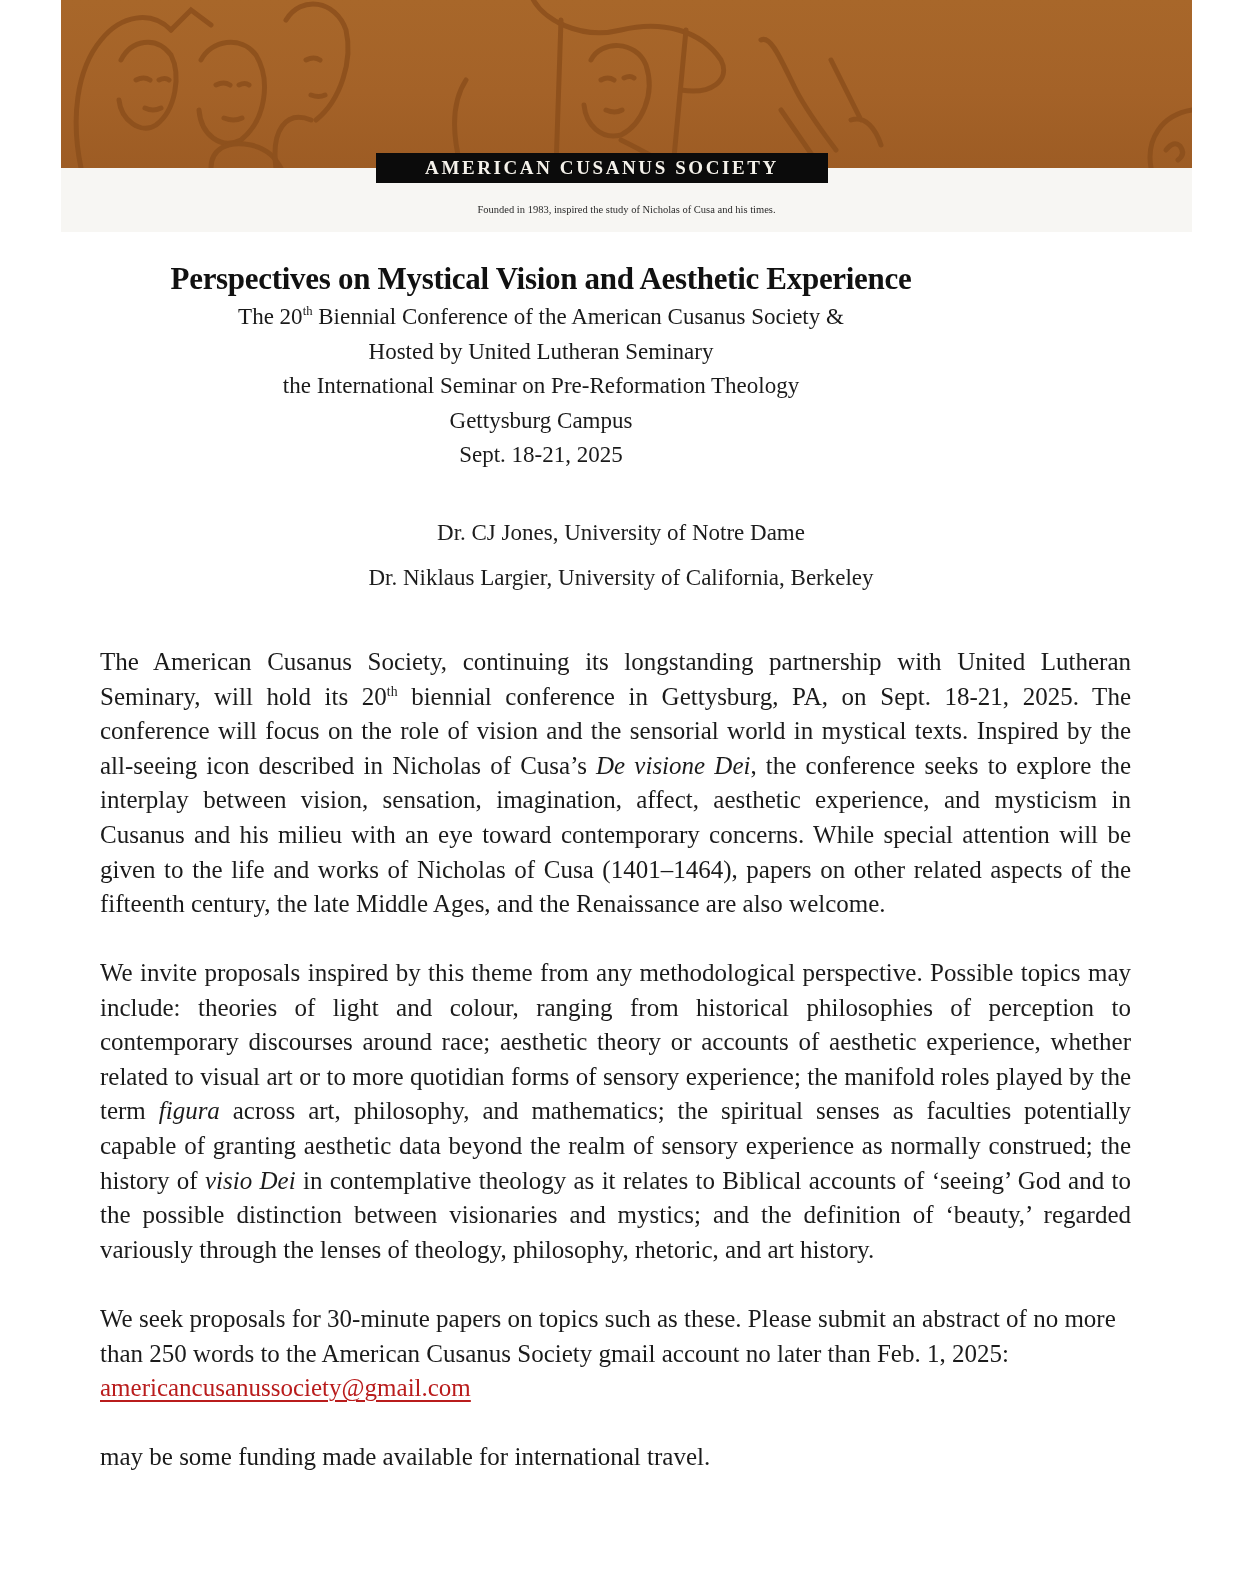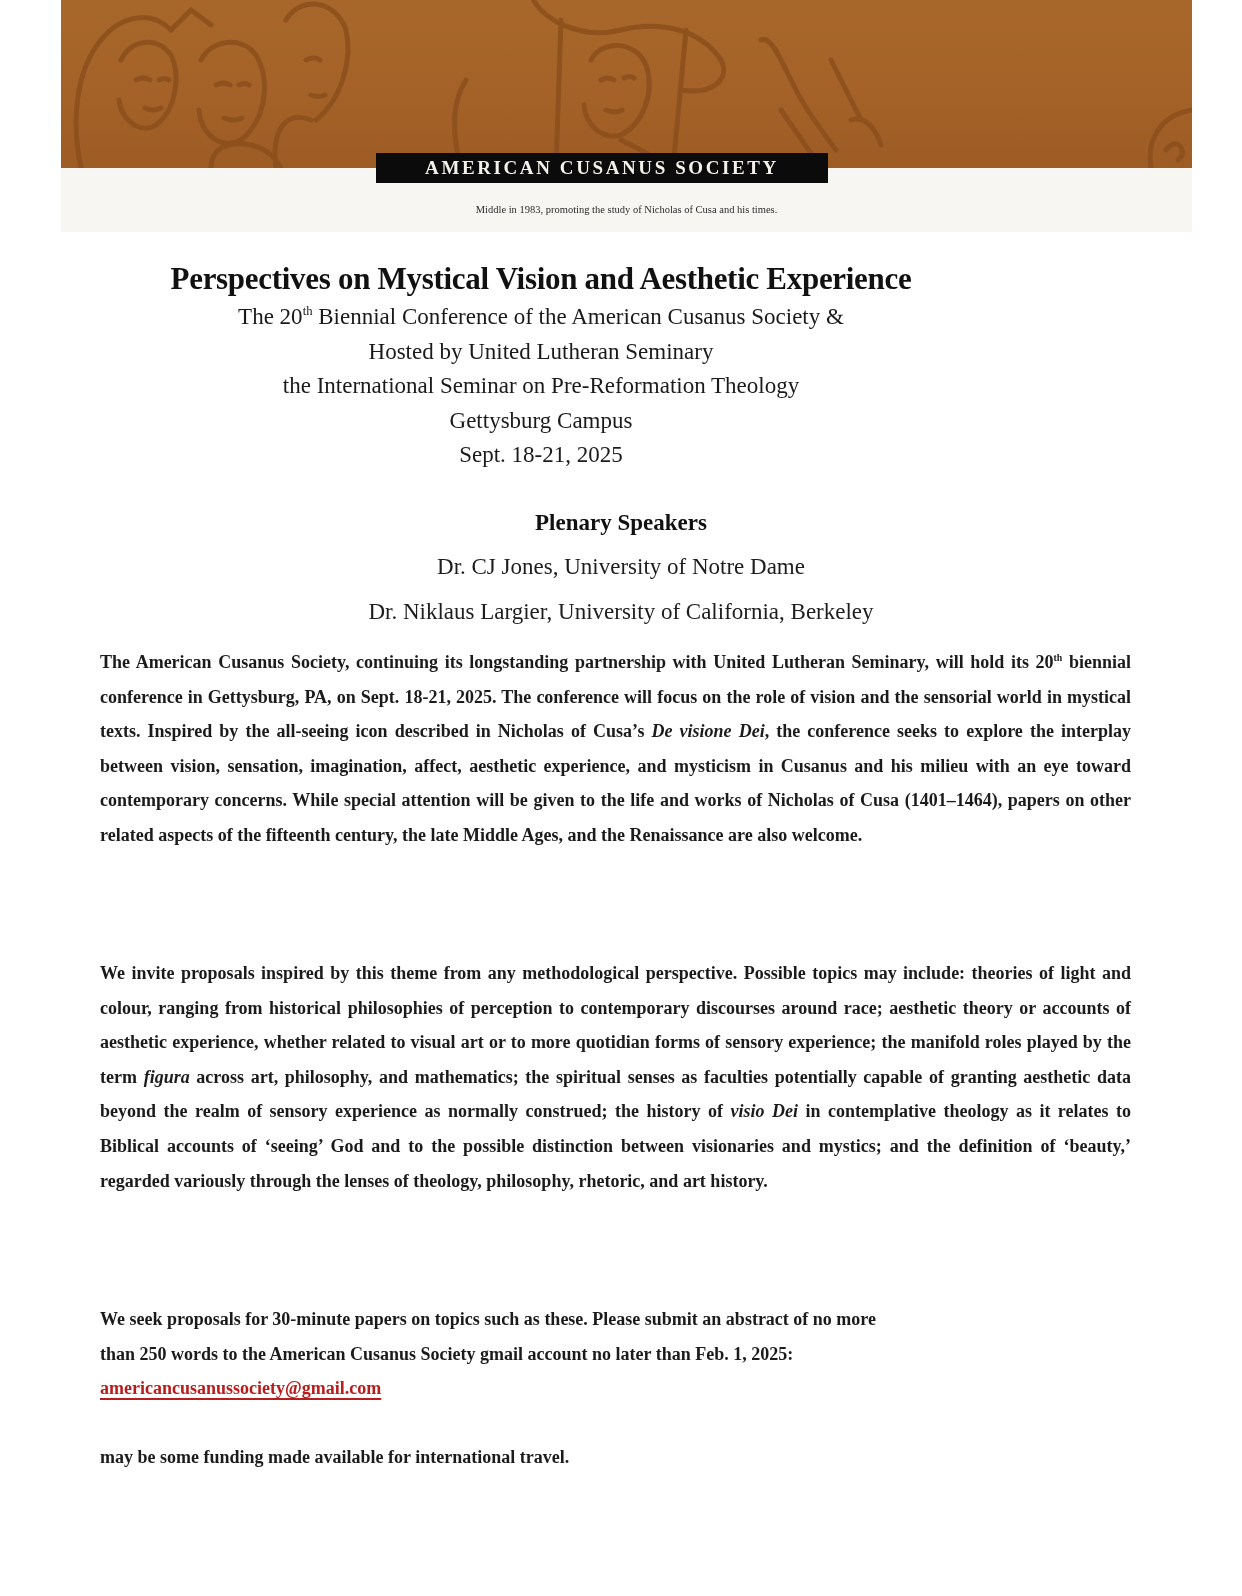--- a/index.html
+++ b/index.html
@@ -23,21 +23,21 @@
   .title { font-size: 31px; font-weight: bold; color: #111; margin: 0; line-height: 42px;
            letter-spacing: -0.3px; }
   .sub { font-size: 23px; line-height: 34.5px; color: #1a1a1a; margin: 0; }
   sup { font-size: 0.55em; vertical-align: super; line-height: 0; }
 
   .plenary { position: absolute; left: 0; width: 1242px; top: 506px; text-align: center; }
   .plenary h2 { font-size: 23px; font-weight: bold; margin: 0; line-height: 34px; color: #111; }
   .plenary p { font-size: 23px; margin: 10px; line-height: 34.5px; }
 
   .body { position: absolute; left: 100px; width: 1031px; }
-  .body p { margin: 0; font-size: 18px; line-height: 34.6px; text-align: justify; color: #1b1b1b; font-weight: bold; }
+  .body p { margin: 0; font-size: 25px; line-height: 34.6px; text-align: justify; color: #1b1b1b; }
   .p1 { top: 645px; }
   .p2 { top: 956px; }
   .p3 { top: 1302px; }
   .p3 p { text-align: left; }
   .p4 { top: 1440px; }
   .p4 p { text-align: left; }
   .email { color: #b91c1c; text-decoration: underline; text-decoration-thickness: 2px;
            text-underline-offset: 4px; }
 </style>
 </head>
@@ -66,33 +66,32 @@
       <path d="M700 40 C710 35 720 60 735 90 C745 110 760 130 775 150"></path>
       <path d="M770 60 L800 120 M790 120 C805 115 815 130 820 145"></path>
       <path d="M720 110 L760 168"></path>
       <path d="M1090 168 C1085 140 1100 115 1131 110"></path>
       <path d="M1105 150 q8 -10 14 -4 q6 8 -2 14"></path>
     </g>
   </svg>
 </div>
 <div class="banner-strip"></div>
 <div class="society-badge">AMERICAN CUSANUS SOCIETY</div>
-<div class="tagline">Middle in 1983, promoting the study of Nicholas of Cusa and his times.</div>
+<div class="tagline">Founded in 1983, inspired the study of Nicholas of Cusa and his times.</div>
 
 <div class="title-block">
   <h1 class="title">Perspectives on Mystical Vision and Aesthetic Experience</h1>
   <p class="sub"><span>The 20</span><sup>th</sup><span> Biennial Conference of the American Cusanus Society &amp;</span></p>
   <p class="sub">Hosted by United Lutheran Seminary</p>
   <p class="sub">the International Seminar on Pre-Reformation Theology</p>
   <p class="sub">Gettysburg Campus</p>
   <p class="sub">Sept. 18-21, 2025</p>
 </div>
 
 <div class="plenary">
-  <h2>Plenary Speakers</h2>
   <p>Dr. CJ Jones, University of Notre Dame</p>
   <p>Dr. Niklaus Largier, University of California, Berkeley</p>
 </div>
 
 <div class="body p1">
   <p><span>The American Cusanus Society, continuing its longstanding partnership with United Lutheran Seminary, will hold its 20</span><sup>th</sup><span> biennial conference in Gettysburg, PA, on Sept. 18-21, 2025. The conference will focus on the role of vision and the sensorial world in mystical texts. Inspired by the all-seeing icon described in Nicholas of Cusa’s </span><em>De visione Dei</em><span>, the conference seeks to explore the interplay between vision, sensation, imagination, affect, aesthetic experience, and mysticism in Cusanus and his milieu with an eye toward contemporary concerns. While special attention will be given to the life and works of Nicholas of Cusa (1401–1464), papers on other related aspects of the fifteenth century, the late Middle Ages, and the Renaissance are also welcome.</span></p>
 </div>
 
 <div class="body p2">
   <p><span>We invite proposals inspired by this theme from any methodological perspective. Possible topics may include: theories of light and colour, ranging from historical philosophies of perception to contemporary discourses around race; aesthetic theory or accounts of aesthetic experience, whether related to visual art or to more quotidian forms of sensory experience; the manifold roles played by the term </span><em>figura</em><span> across art, philosophy, and mathematics; the spiritual senses as faculties potentially capable of granting aesthetic data beyond the realm of sensory experience as normally construed; the history of </span><em>visio Dei</em><span> in contemplative theology as it relates to Biblical accounts of ‘seeing’ God and to the possible distinction between visionaries and mystics; and the definition of ‘beauty,’ regarded variously through the lenses of theology, philosophy, rhetoric, and art history.</span></p>

